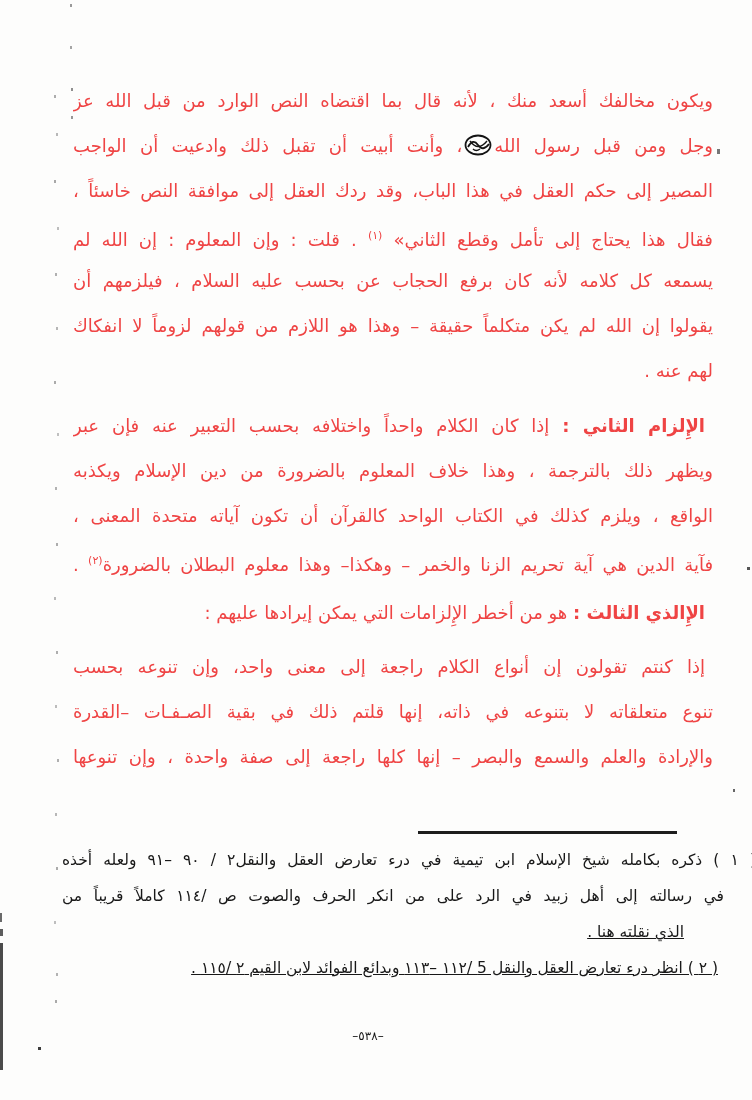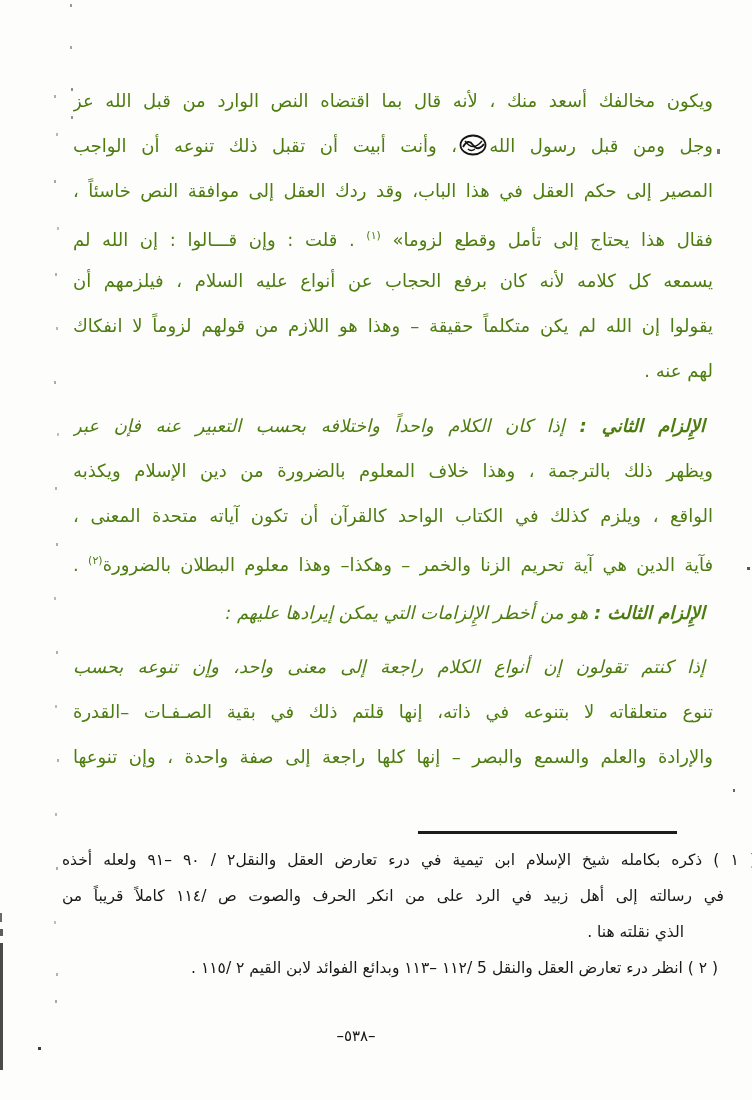--- a/index.html
+++ b/index.html
@@ -7,54 +7,54 @@
     width:752px;height:1100px;position:relative;
     background:#fcfcfb;
     font-family:"DejaVu Sans",sans-serif;
     color:#151515;
     overflow:hidden;
   }
   .page{position:absolute;inset:0;background:#fdfdfc;}
   
   .main{
     position:absolute;top:78px;right:39px;width:640px;
-    direction:rtl;font-size:18px;color:#4d7c0f;
+    direction:rtl;font-size:18px;color:#ef4444;
   }
   .line{
     height:45px;line-height:45px;overflow:hidden;
     text-align:justify;text-align-last:justify;
     white-space:nowrap;
   }
   .line.noj{text-align:left;text-align-last:right;}
-  .indent{text-indent:8px;font-style:italic;}
+  .indent{text-indent:8px;}
   .gap-a{margin-top:10px;}
   .gap-b{margin-top:7px;}
   .gap-c{margin-top:9px;}
   .bold{font-weight:bold;}
   sup.note{font-size:11px;vertical-align:7px;letter-spacing:0;}
   
   .fn-sep{position:absolute;left:418px;top:831px;width:259px;height:3px;background:#1d1d1d;}
   
   .footnotes{
     position:absolute;top:842px;right:12px;width:678px;
     direction:rtl;font-size:15.5px;color:#181818;
   }
   .fline{
     height:36px;line-height:36px;overflow:hidden;
     text-align:justify;text-align-last:justify;white-space:nowrap;
   }
-  .fline.noj{text-align:left;text-align-last:right;}
+  .fline.noj{text-align:left;text-align-last:right;text-decoration:underline;}
   .fline.ind40{text-indent:40px;}
   .fline.ind22{text-indent:22px;}
   .fcont{padding-right:16px;}
   .f1first{margin-right:-16px;}
   
   .pagenum{
-    position:absolute;top:1022px;left:0;width:712px;
-    text-align:center;font-size:15px;direction:rtl;color:#161616;
+    position:absolute;top:1022px;left:12px;width:712px;
+    text-align:center;font-size:12px;direction:rtl;color:#161616;
     line-height:28px;
   }
   
   .seal{display:inline-block;vertical-align:-5px;margin:0 2px;}
   
   .art{position:absolute;}
   .edge-line-left{left:0;top:943px;width:3px;height:127px;background:#4b4b4b;}
   .edge-tick1{left:0;top:913px;width:2px;height:9px;background:#6a6a6a;}
   .edge-tick2{left:0;top:929px;width:3px;height:7px;background:#5d5d5d;}
   .speck1{left:717px;top:149px;width:3px;height:5px;background:#777;}
@@ -82,36 +82,36 @@
 
   <div class="main">
 
     <div class="line"><span>ويكون مخالفك أسعد منك ، لأنه قال بما اقتضاه النص الوارد من قبل الله عز</span></div>
 
     <div class="line"><span>وجل ومن قبل رسول الله</span><span class="seal" title="ﷺ"><svg width="28" height="24" viewBox="0 0 28 24">
             <ellipse cx="14" cy="12" rx="12.5" ry="9.5" fill="none" stroke="#141414" stroke-width="1.8"></ellipse>
             <path d="M4 14 Q9 5 14 12 T25 11" stroke="#141414" fill="none" stroke-width="1.8"></path>
             <path d="M6 8 Q14 19 23 8" stroke="#141414" fill="none" stroke-width="1.4"></path>
             <path d="M9 16 q3 3 7 0" stroke="#141414" fill="none" stroke-width="1.4"></path>
-          </svg></span><span>، وأنت أبيت أن تقبل ذلك تنوعه أن الواجب</span></div>
+          </svg></span><span>، وأنت أبيت أن تقبل ذلك وادعيت أن الواجب</span></div>
 
     <div class="line"><span>المصير إلى حكم العقل في هذا الباب، وقد ردك العقل إلى موافقة النص خاسئاً ،</span></div>
 
-    <div class="line"><span>فقال هذا يحتاج إلى تأمل وقطع لزوما»</span> <sup class="note">(١)</sup> <span>. قلت : وإن قـــالوا : إن الله لم</span></div>
+    <div class="line"><span>فقال هذا يحتاج إلى تأمل وقطع الثاني»</span> <sup class="note">(١)</sup> <span>. قلت : وإن المعلوم : إن الله لم</span></div>
 
-    <div class="line"><span>يسمعه كل كلامه لأنه كان برفع الحجاب عن أنواع عليه السلام ، فيلزمهم أن</span></div>
+    <div class="line"><span>يسمعه كل كلامه لأنه كان برفع الحجاب عن بحسب عليه السلام ، فيلزمهم أن</span></div>
     <div class="line"><span>يقولوا إن الله لم يكن متكلماً حقيقة – وهذا هو اللازم من قولهم لزوماً لا انفكاك</span></div>
     <div class="line noj"><span>لهم عنه .</span></div>
 
     <div class="line indent gap-a"><span class="bold">الإِلزام الثاني :</span> <span>إذا كان الكلام واحداً واختلافه بحسب التعبير عنه فإن عبر</span></div>
     <div class="line"><span>ويظهر ذلك بالترجمة ، وهذا خلاف المعلوم بالضرورة من دين الإسلام ويكذبه</span></div>
     <div class="line"><span>الواقع ، ويلزم كذلك في الكتاب الواحد كالقرآن أن تكون آياته متحدة المعنى ،</span></div>
     <div class="line"><span>فآية الدين هي آية تحريم الزنا والخمر – وهكذا– وهذا معلوم البطلان بالضرورة</span><sup class="note">(٢)</sup> <span>.</span></div>
 
-    <div class="line noj indent gap-b"><span class="bold">الإِلزام الثالث :</span> <span>هو من أخطر الإِلزامات التي يمكن إيرادها عليهم :</span></div>
+    <div class="line noj indent gap-b"><span class="bold">الإِالذي الثالث :</span> <span>هو من أخطر الإِلزامات التي يمكن إيرادها عليهم :</span></div>
 
     <div class="line indent gap-c"><span>إذا كنتم تقولون إن أنواع الكلام راجعة إلى معنى واحد، وإن تنوعه بحسب</span></div>
     <div class="line"><span>تنوع متعلقاته لا بتنوعه في ذاته، إنها قلتم ذلك في بقية الصـفـات –القدرة</span></div>
     <div class="line"><span>والإرادة والعلم والسمع والبصر – إنها كلها راجعة إلى صفة واحدة ، وإن تنوعها</span></div>
   </div>
 
   <div class="fn-sep"></div>
 
   <div class="footnotes">
     <div class="fline f1first"><span>( ١ ) ذكره بكامله شيخ الإسلام ابن تيمية في درء تعارض العقل والنقل٢ / ٩٠ –٩١ ولعله أخذه</span></div>

